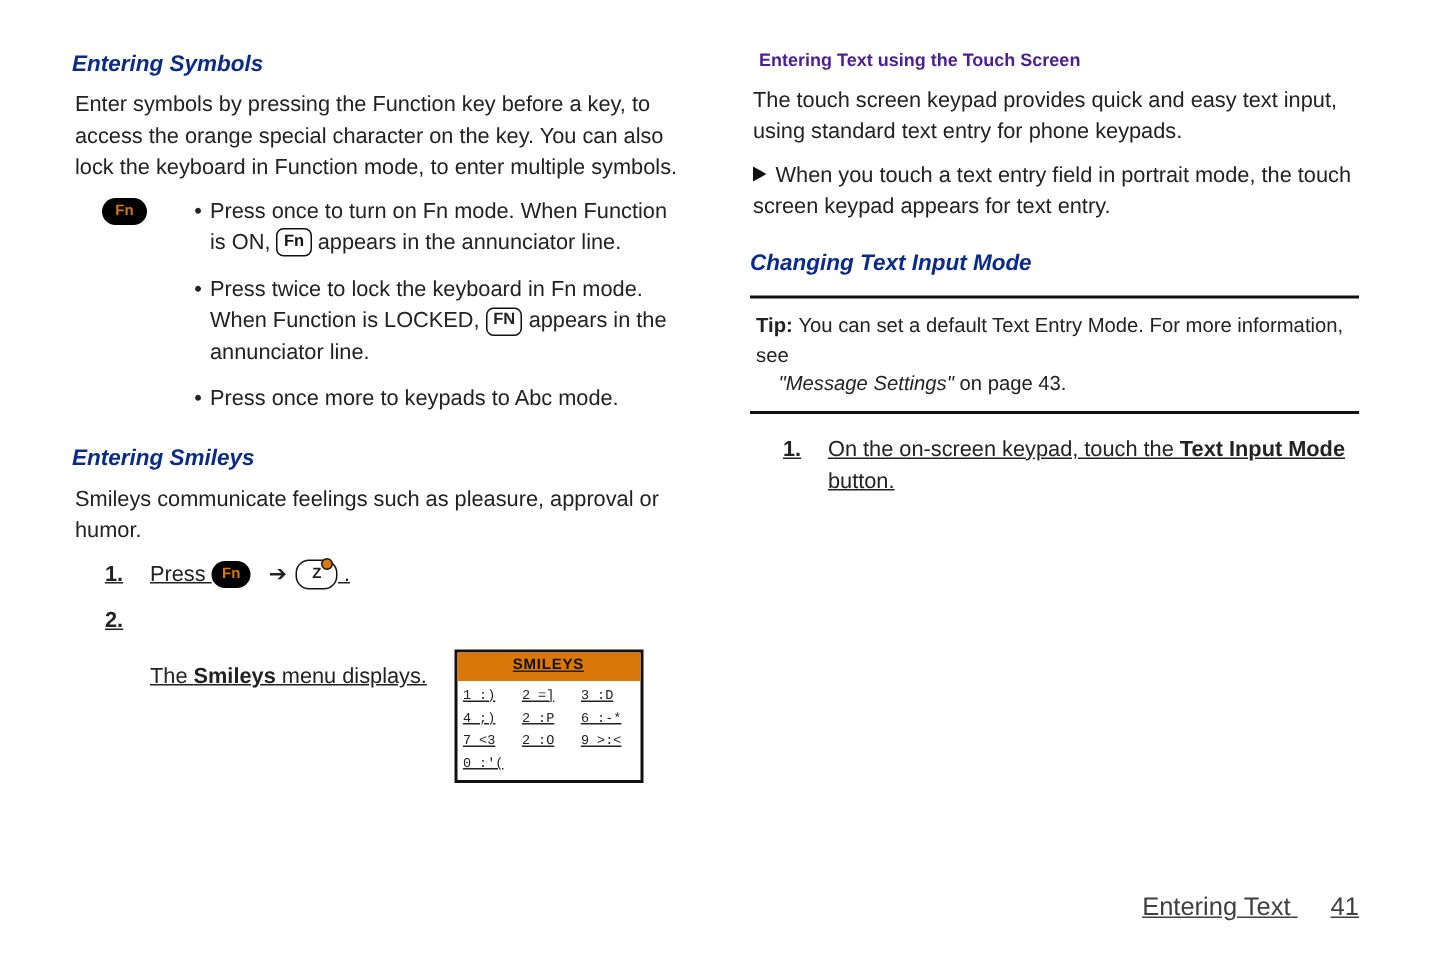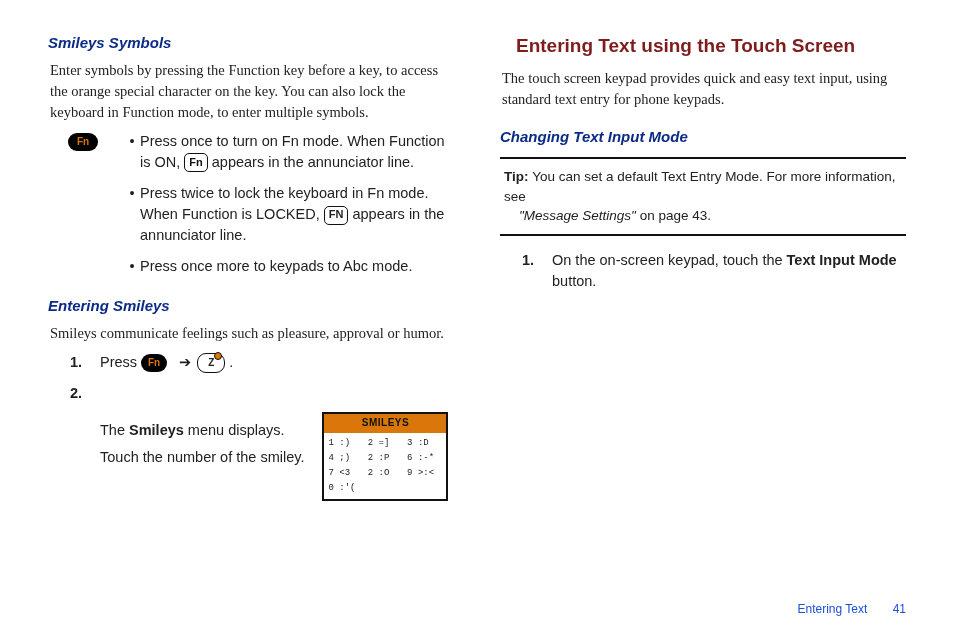--- a/index.html
+++ b/index.html
@@ -25,27 +25,27 @@
   }
   .col { flex: 1; }
   h3.blue-it {
     color: #0a2b88;
     font-style: italic;
     font-weight: bold;
     font-size: 15px;
     margin: 0 0 6px 0;
   }
   h2.section-h {
-    color: #7f1d1d;
+    color: #4c1d95;
     font-weight: 800;
-    font-size: 19px;
-    margin: 0 0 8px 16px;
+    font-size: 12px;
+    margin: 0 0 8px 6px;
   }
   p { margin: 0 0 8px 0; }
-  .indent-body { padding-left: 2px; font-family: Liberation Serif, serif; }
+  .indent-body { padding-left: 2px; }
   .fn-key {
     display: inline-flex;
     align-items: center;
     justify-content: center;
     background: #000;
     color: #d9770a;
     font-weight: bold;
     font-size: 10px;
     width: 30px;
     height: 18px;
@@ -90,20 +90,21 @@
   ol.steps {
     list-style: none;
     counter-reset: step;
     padding: 0;
     margin: 6px 0 0 0;
   }
   ol.steps > li {
     counter-increment: step;
     display: flex;
     margin-bottom: 10px;
+    text-decoration: underline;
   }
   ol.steps > li::before {
     content: counter(step) ".";
     font-weight: bold;
     width: 30px;
     flex-shrink: 0;
     padding-left: 22px;
   }
   ol.steps .step-body { flex:1; }
   .arrow-seq {
@@ -159,34 +160,34 @@
     font-size:9px;
     font-family: "Courier New", monospace;
     color:#222;
   }
   .smileys-grid div { white-space:nowrap; }
   .step2-row {
     display:flex; align-items:flex-start; gap:18px;margin-top:37px;
   }
   .footer {
     position:absolute; bottom:18px; right:48px;
-    font-size:12px; color:#1d4ed8;
+    font-size:17px; color:#404040;text-decoration:underline;
   }
   .footer .pg { margin-left:22px; font-weight:400; }
   b.term { font-weight:bold; }
 </style>
 </head>
 <body>
 
 <div class="page">
   <div class="columns">
 
     <div class="col">
 
-      <h3 class="blue-it">Smileys Symbols</h3>
+      <h3 class="blue-it">Entering Symbols</h3>
       <p class="indent-body">Enter symbols by pressing the Function key before a key, to access the orange special character on the key. You can also lock the keyboard in Function mode, to enter multiple symbols.</p>
 
       <div class="bullets">
         <div class="row">
           <div class="key-col">
             <span class="fn-key">Fn</span>
           </div>
           <div class="dot">•</div>
           <div class="txt">
             <span>Press once to turn on Fn mode. When Function is ON, </span><span class="fn-inline solid">Fn</span><span> appears in the annunciator line.</span>
@@ -220,21 +221,20 @@
             </span>
             <span> .</span>
           </div>
         </li>
         <li>
           <div class="step-body step2-row">
             <div>
               <p style="margin-bottom:6px">
                 <span>The </span><b class="term">Smileys</b><span> menu displays.</span>
               </p>
-              <p>Touch the number of the smiley.</p>
             </div>
             <div class="smileys-shot">
               <div class="smileys-header">SMILEYS</div>
               <div class="smileys-grid">
                 <div>1 :)</div>
                 <div>2 =]</div>
                 <div>3 :D</div>
                 <div>4 ;)</div>
                 <div>2 :P</div>
                 <div>6 :-*</div>
@@ -248,20 +248,23 @@
             </div>
           </div>
         </li>
       </ol>
     </div>
 
     <div class="col">
 
       <h2 class="section-h">Entering Text using the Touch Screen</h2>
       <p class="indent-body">The touch screen keypad provides quick and easy text input, using standard text entry for phone keypads.</p>
+      <p class="indent-body">
+        <span class="tri"></span><span>When you touch a text entry field in portrait mode, the touch screen keypad appears for text entry.</span>
+      </p>
 
       <h3 class="blue-it" style="margin-top:16px">Changing Text Input Mode</h3>
 
       <div class="tip-box">
         <span class="tip-label">Tip: </span><span>You can set a default Text Entry Mode. For more information, see </span><br>
         &nbsp;&nbsp;&nbsp;&nbsp;<span class="ref">"Message Settings"</span><span> on page 43.</span>
       </div>
 
       <ol class="steps">
         <li>

